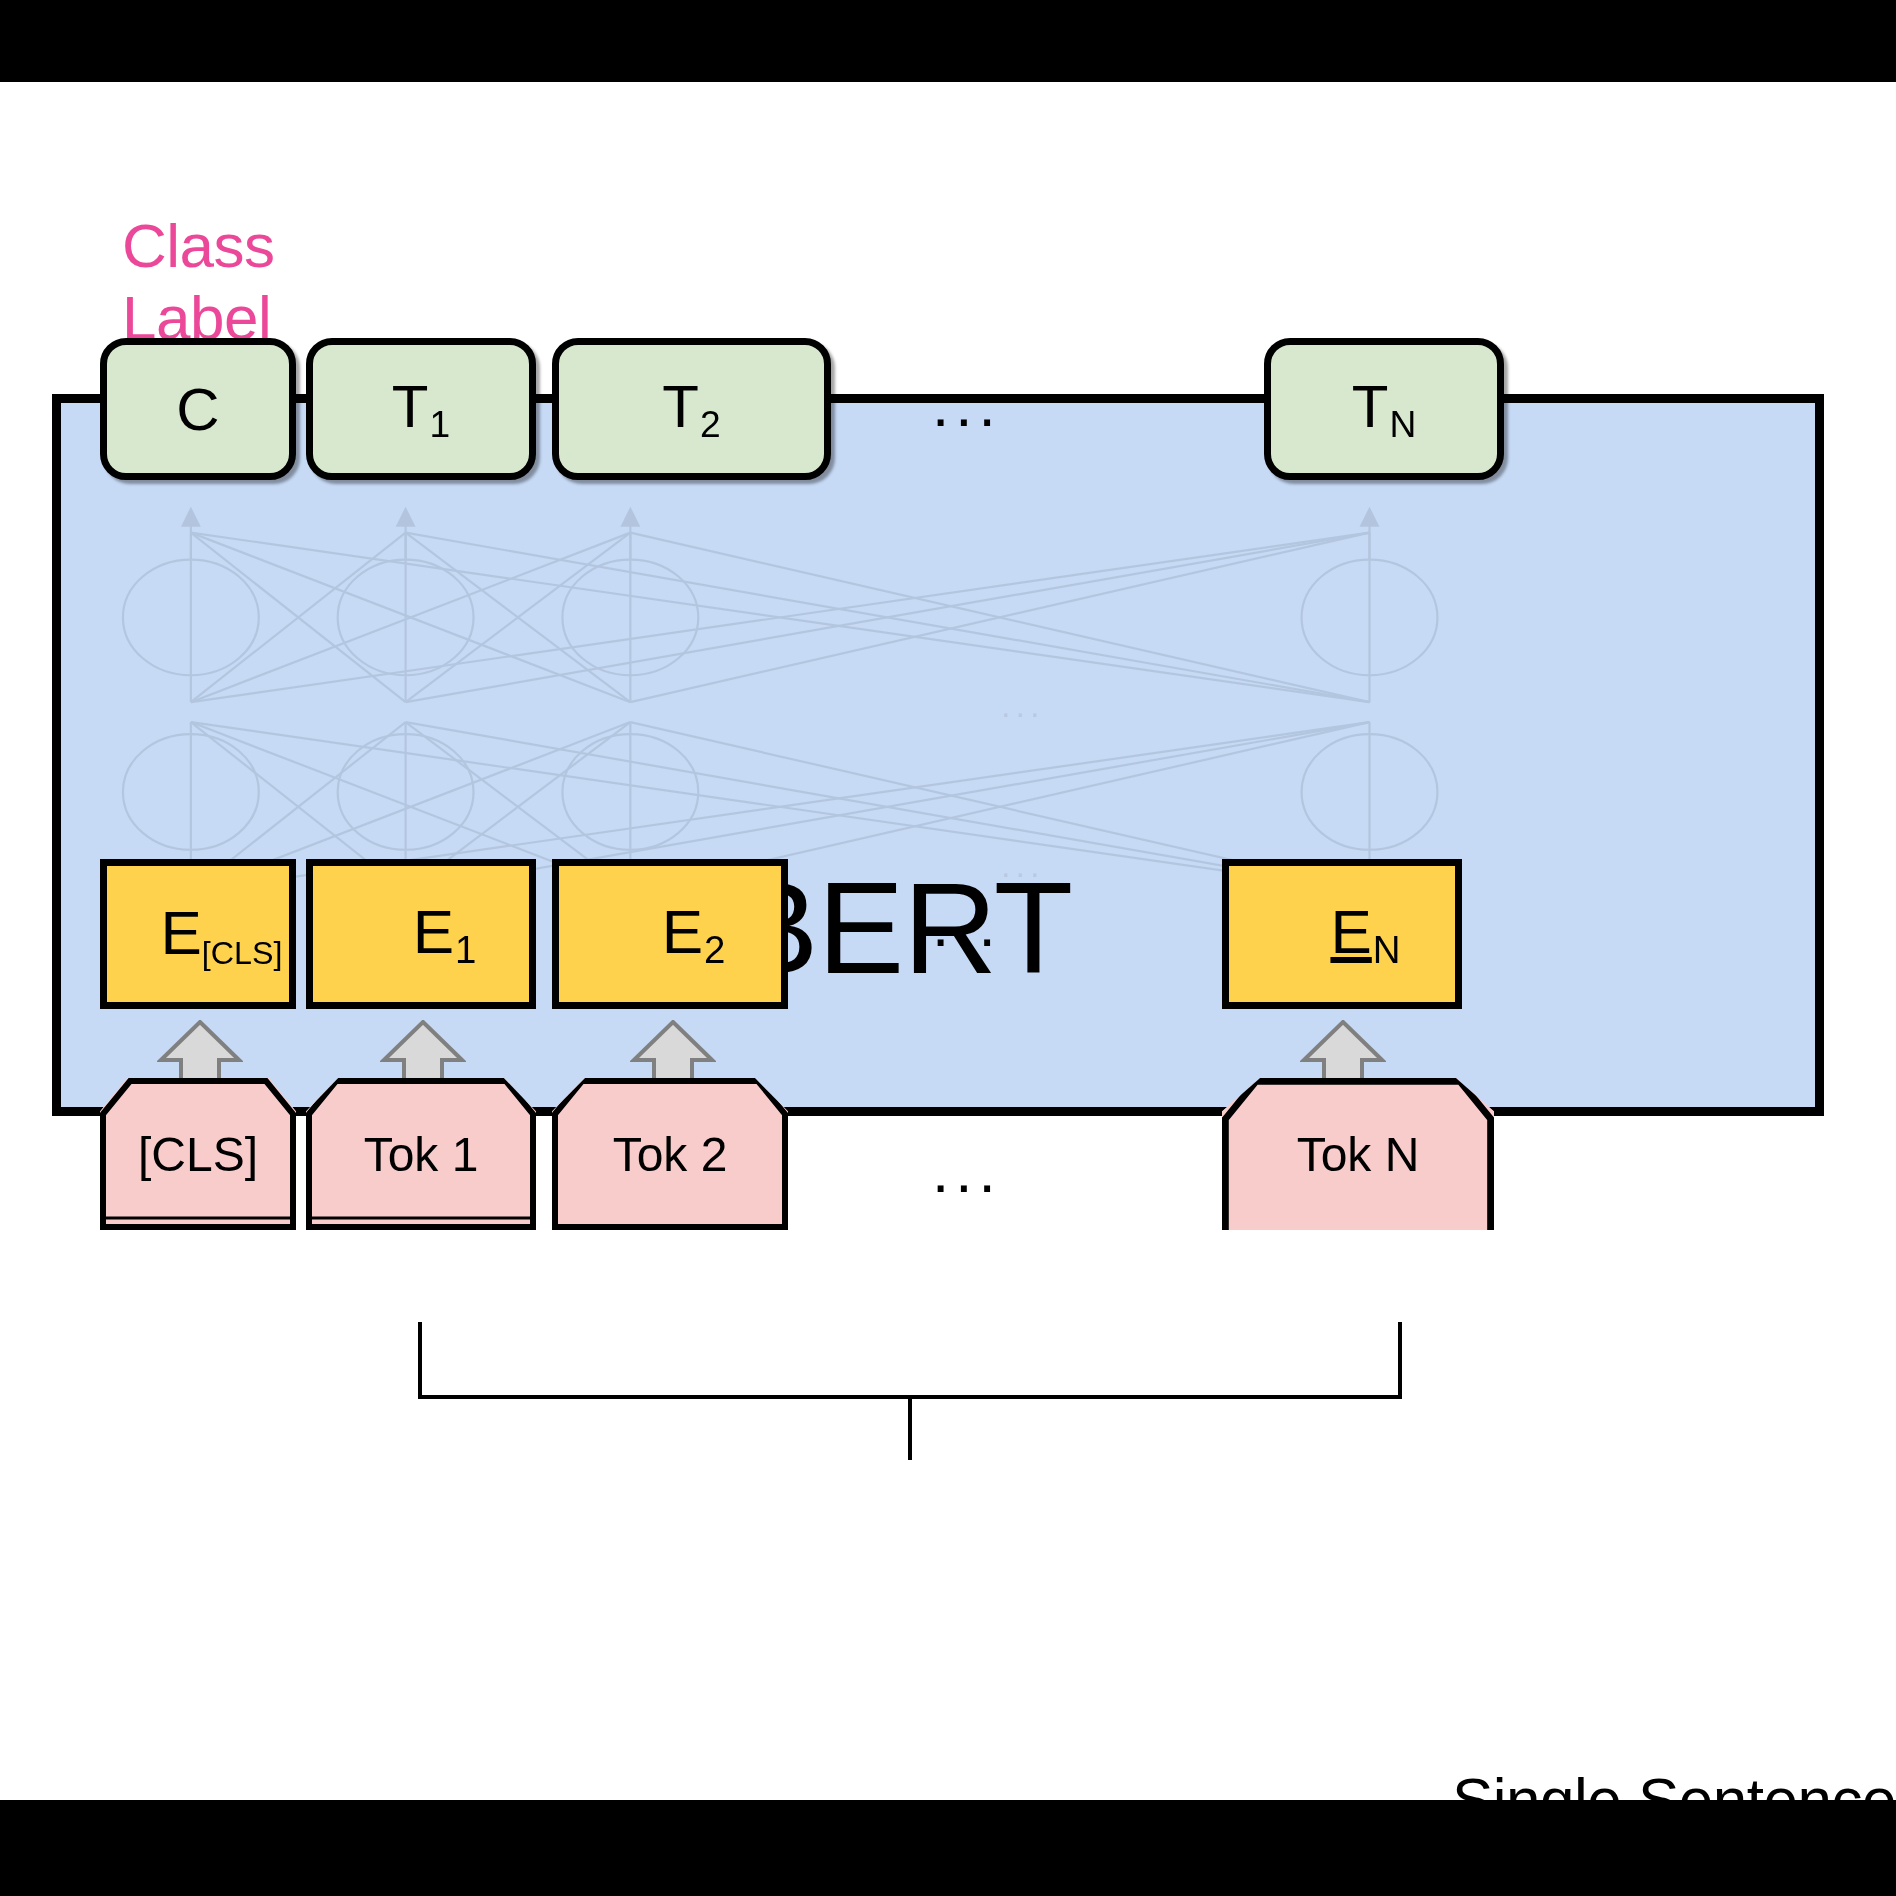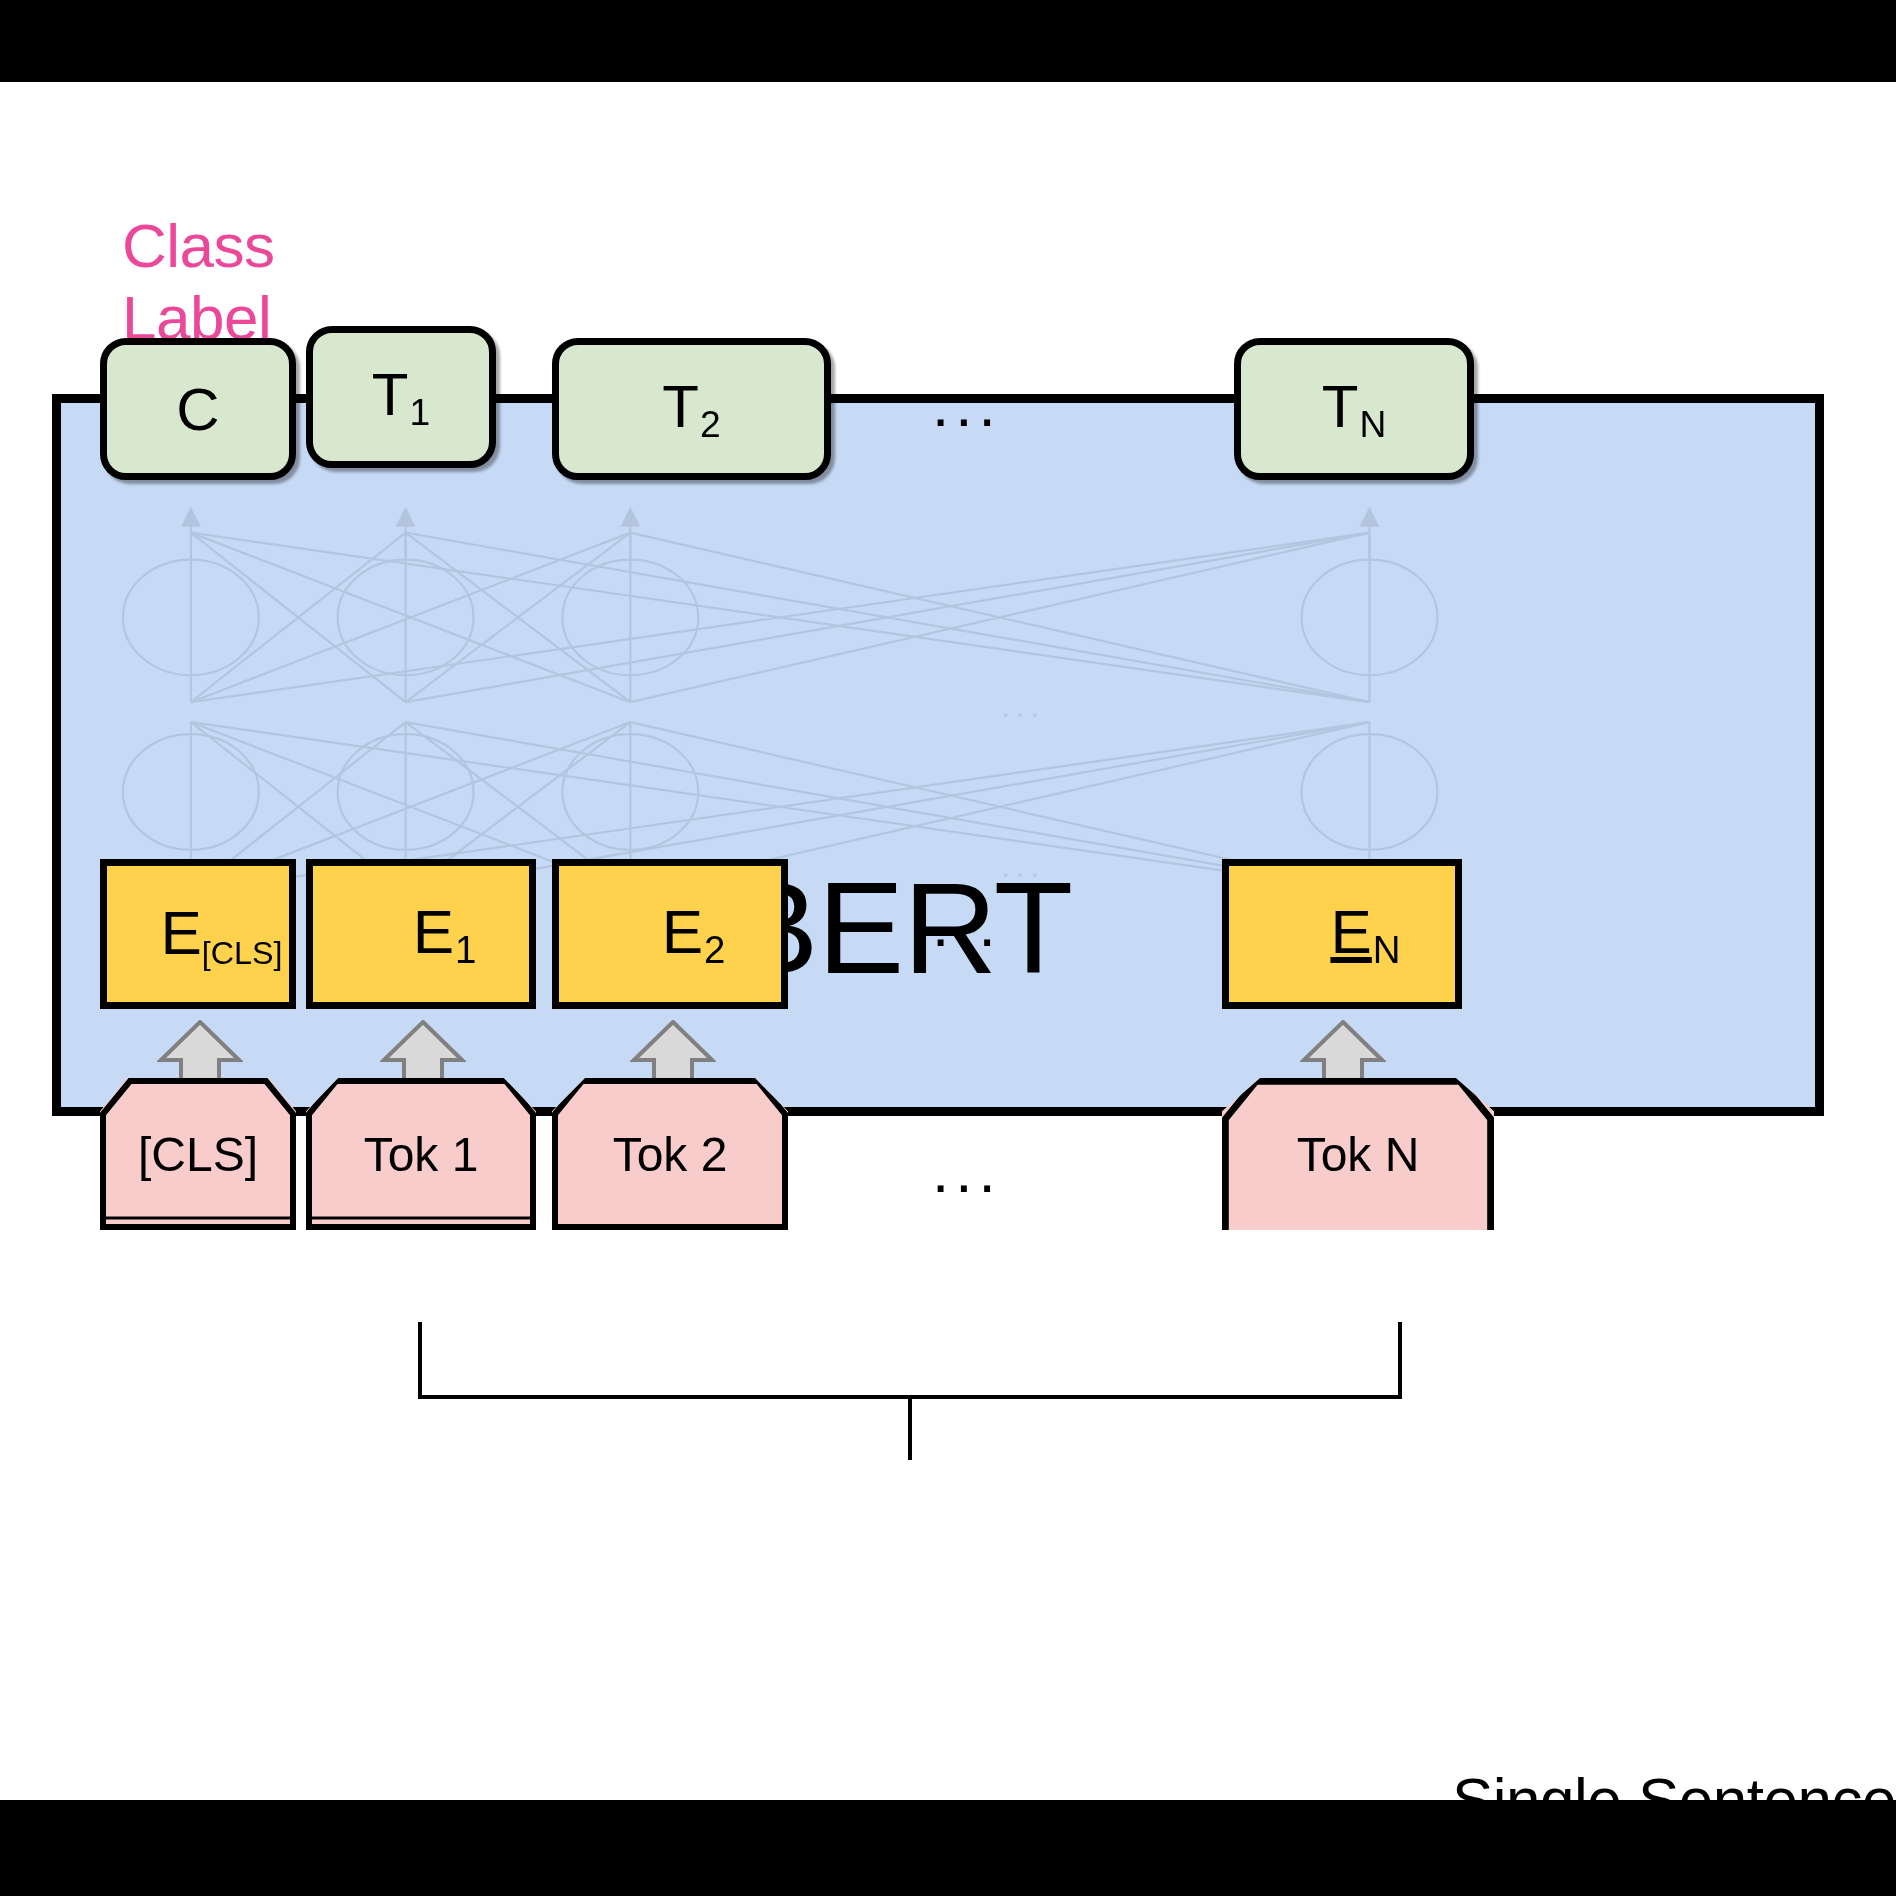--- a/index.html
+++ b/index.html
@@ -258,31 +258,31 @@
       <div class="ellipsis-faint" style="left:940px; top:285px;">...</div>
       <div class="ellipsis-faint" style="left:940px; top:445px;">...</div>
 
       <div id="bert-title">BERT</div>
     </div>
 
     <div class="tbox" style="left:100px; top:256px; width:196px;">
       <span><span>C</span></span>
     </div>
 
-    <div class="tbox" style="left:306px; top:244px; width:190px;">
+    <div class="tbox" style="left:306px; top:256px; width:230px;">
       <span><span>T</span><sub>1</sub></span>
     </div>
 
     <div class="tbox" style="left:552px; top:256px; width:279px;">
       <span><span>T</span><sub>2</sub></span>
     </div>
 
     <div class="ellipsis" style="left:932px; top:292px;">...</div>
 
-    <div class="tbox" style="left:1234px; top:256px; width:240px;">
+    <div class="tbox" style="left:1264px; top:256px; width:240px;">
       <span><span>T</span><sub>N</sub></span>
     </div>
 
     <div class="ebox" style="left:100px; top:777px; width:196px;">
       <span><span>E</span><span class="small-sub">[CLS]</span></span>
     </div>
 
     <div class="ebox" style="left:306px; top:777px; width:230px;">
       <span><span>E</span><sub>1</sub></span>
     </div>

